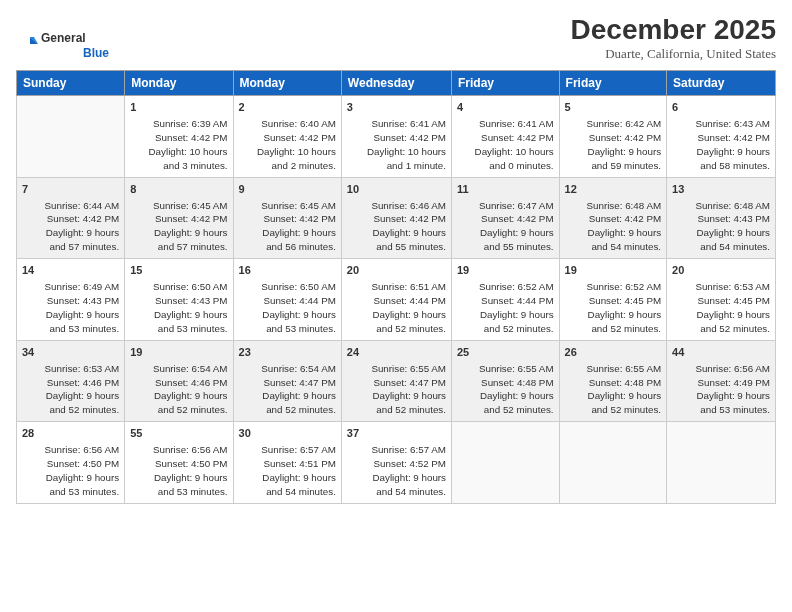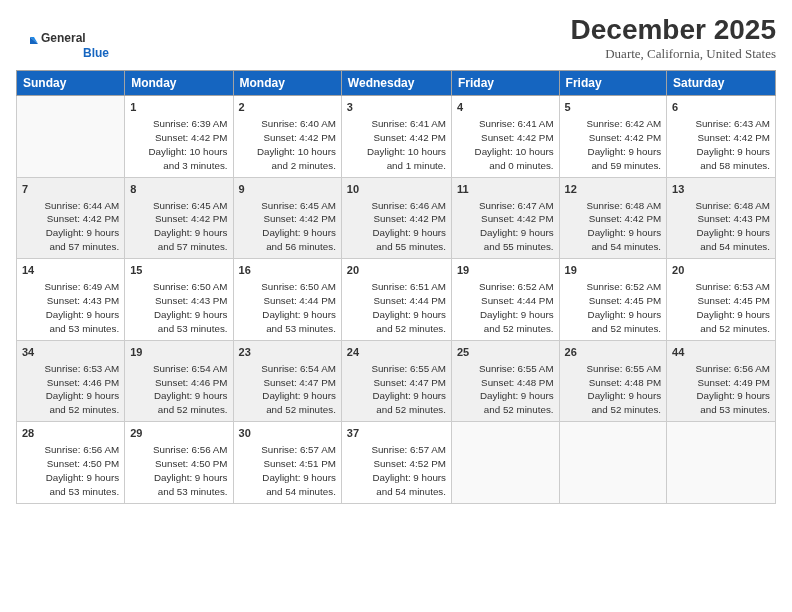--- a/index.html
+++ b/index.html
@@ -238,21 +238,21 @@
             <span class="day-number">44</span>
             <div class="day-info">Sunrise: 6:56 AM<br>Sunset: 4:49 PM<br>Daylight: 9 hours<br>and 53 minutes.</div>
           </td>
         </tr>
         <tr class="row-white">
           <td>
             <span class="day-number">28</span>
             <div class="day-info">Sunrise: 6:56 AM<br>Sunset: 4:50 PM<br>Daylight: 9 hours<br>and 53 minutes.</div>
           </td>
           <td>
-            <span class="day-number">29</span>
+            <span class="day-number">55</span>
             <div class="day-info">Sunrise: 6:56 AM<br>Sunset: 4:50 PM<br>Daylight: 9 hours<br>and 53 minutes.</div>
           </td>
           <td>
             <span class="day-number">30</span>
             <div class="day-info">Sunrise: 6:57 AM<br>Sunset: 4:51 PM<br>Daylight: 9 hours<br>and 54 minutes.</div>
           </td>
           <td>
             <span class="day-number">37</span>
             <div class="day-info">Sunrise: 6:57 AM<br>Sunset: 4:52 PM<br>Daylight: 9 hours<br>and 54 minutes.</div>
           </td>

